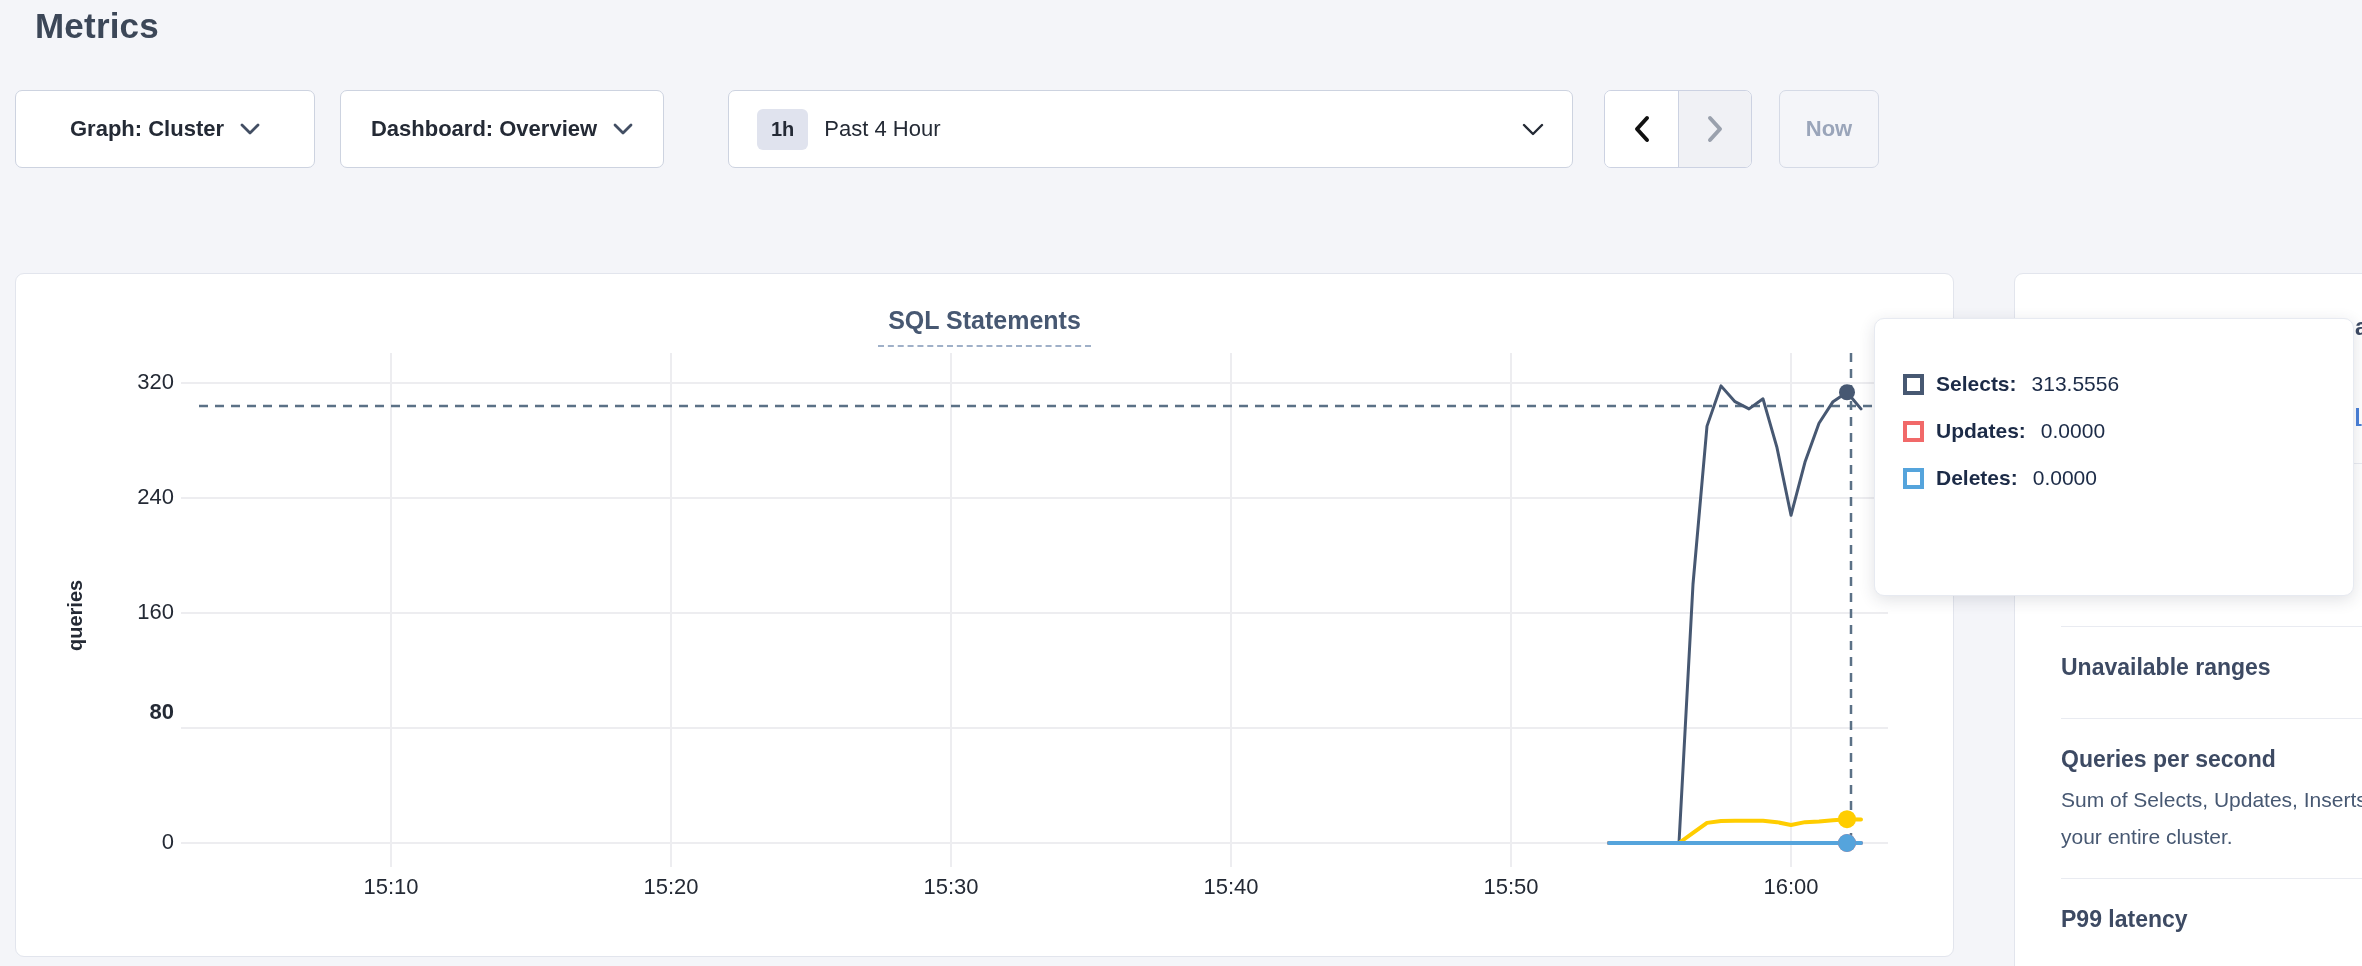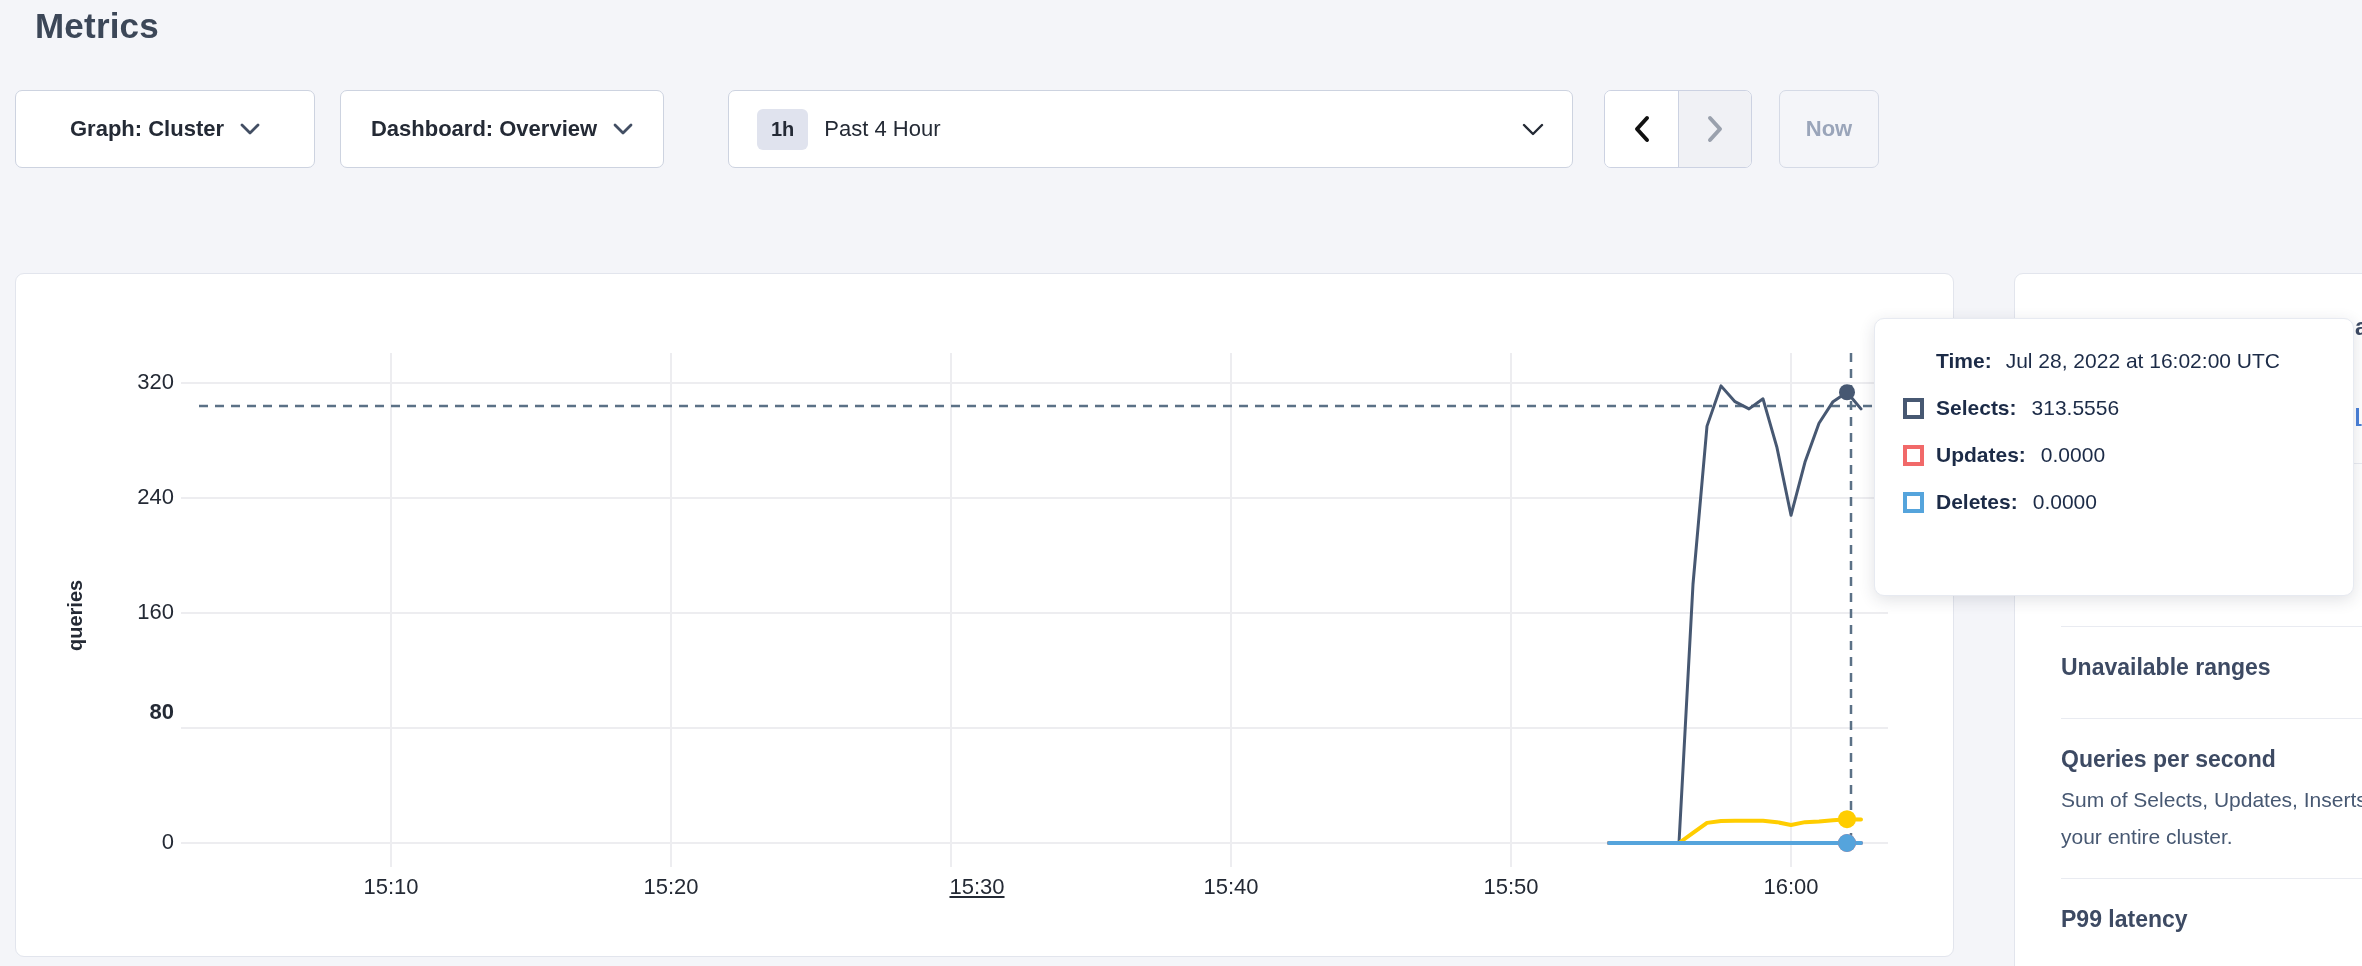--- a/index.html
+++ b/index.html
@@ -132,20 +132,23 @@
   <button class="pager-btn disabled">
     <svg width="20" height="32" viewBox="0 0 20 32">
         <polyline points="5,5 15,16 5,27" fill="none" stroke="#9aa1ad" stroke-width="4" stroke-linecap="round" stroke-linejoin="round"></polyline>
       </svg>
   </button>
 </div>
 
 <button class="btn" id="now-btn">Now</button>
 
 <section id="chart-card">
+  <div id="chart-title">
+    <span>SQL Statements</span>
+  </div>
   <div id="ylab">queries</div>
   <svg id="plot" width="1937" height="682">
       <line x1="165" y1="569" x2="1872" y2="569" stroke="#ededf0" stroke-width="2"></line>
       <line x1="165" y1="454" x2="1872" y2="454" stroke="#ededf0" stroke-width="2"></line>
       <line x1="165" y1="339" x2="1872" y2="339" stroke="#ededf0" stroke-width="2"></line>
       <line x1="165" y1="224" x2="1872" y2="224" stroke="#ededf0" stroke-width="2"></line>
       <line x1="165" y1="109" x2="1872" y2="109" stroke="#ededf0" stroke-width="2"></line>
       <line x1="375" y1="79" x2="375" y2="593" stroke="#ededf0" stroke-width="2"></line>
       <line x1="655" y1="79" x2="655" y2="593" stroke="#ededf0" stroke-width="2"></line>
       <line x1="935" y1="79" x2="935" y2="593" stroke="#ededf0" stroke-width="2"></line>
@@ -163,44 +166,41 @@
       <circle cx="1831" cy="569" r="9" fill="#f16969"></circle>
       <circle cx="1831" cy="569" r="9" fill="#55a4dc"></circle>
     </svg>
 <span class="ytick" style="left: 10px; top: 555px;">0</span>
     <span class="ytick" style="left: 10px; top: 425px; font-weight: bold;">80</span>
     <span class="ytick" style="left: 10px; top: 325px;">160</span>
     <span class="ytick" style="left: 10px; top: 210px;">240</span>
     <span class="ytick" style="left: 10px; top: 95px;">320</span>
     <span class="xtick" style="left: 305px;">15:10</span>
     <span class="xtick" style="left: 585px;">15:20</span>
-    <span class="xtick" style="left: 891px; text-decoration: underline;">15:30</span>
+    <span class="xtick" style="left: 865px;">15:30</span>
     <span class="xtick" style="left: 1145px;">15:40</span>
     <span class="xtick" style="left: 1425px;">15:50</span>
     <span class="xtick" style="left: 1705px;">16:00</span>
   </section>
 
 <aside id="sidebar">
   <span id="occluded-a">a</span>
   <div id="occluded-link"></div>
   <div class="divider" style="top:189px"></div>
   <div class="divider" style="top:352px"></div>
   <h3 class="sb-h" style="top:380px">Unavailable ranges</h3>
   <div class="divider" style="top:444px"></div>
   <h3 class="sb-h" style="top:472px">Queries per second</h3>
   <p class="sb-p" style="top:514px">Sum of Selects, Updates, Inserts</p>
   <p class="sb-p" style="top:551px">your entire cluster.</p>
   <div class="divider" style="top:604px"></div>
   <h3 class="sb-h" style="top:632px">P99 latency</h3>
 </aside>
 
 <div id="tooltip">
-  <div class="t-time">
-    <b>Time:</b><span>Jul 28, 2022 at 16:02:00 UTC</span>
-  </div>
   <div id="tooltip-rows">
       <div class="t-row">
         <span class="swatch" style="border-color: rgb(71, 88, 114);"></span>
         <b>Selects:</b>
         <span>313.5556</span>
       </div>
       <div class="t-row">
         <span class="swatch" style="border-color: rgb(241, 105, 105);"></span>
         <b>Updates:</b>
         <span>0.0000</span>

